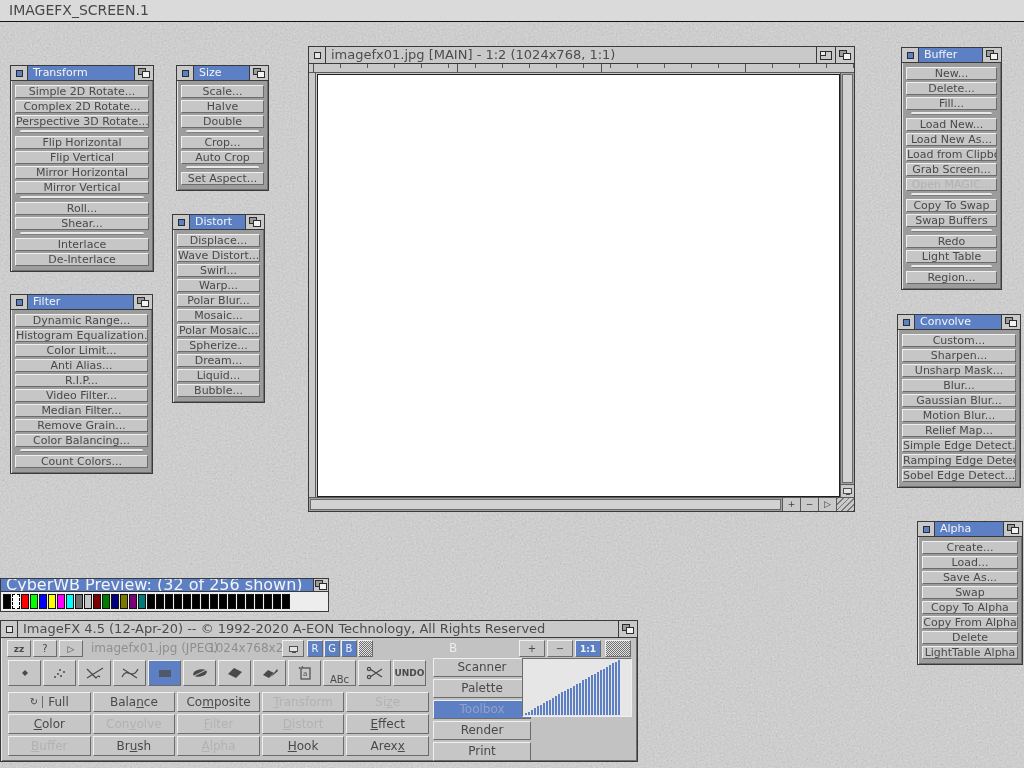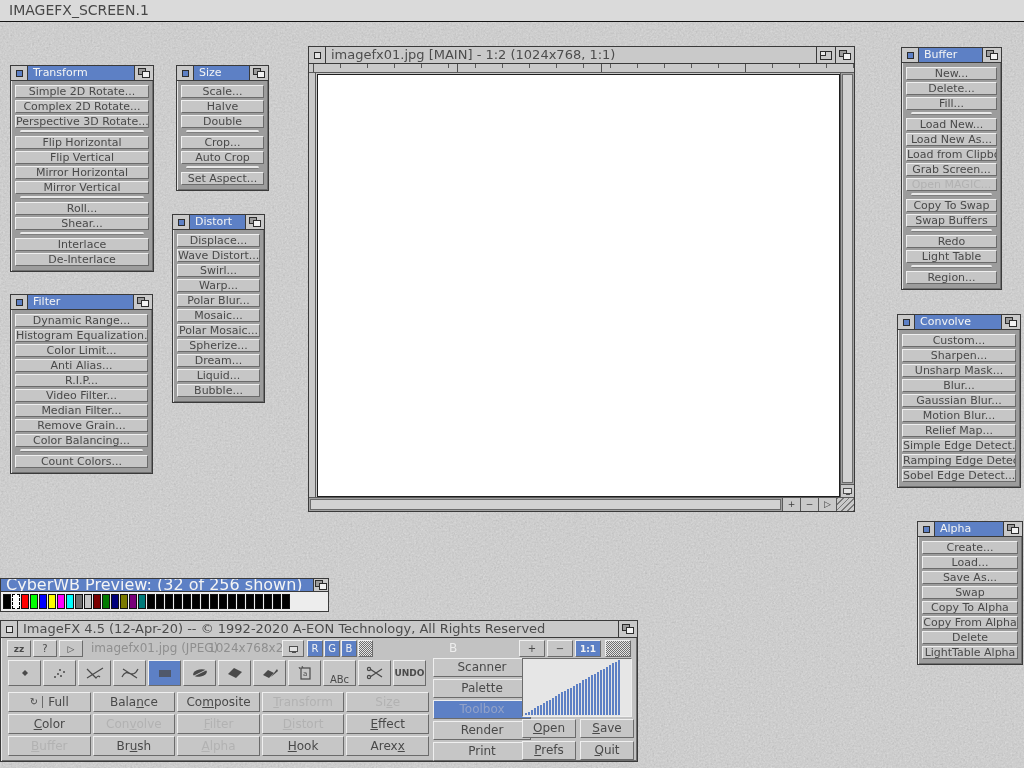--- a/index.html
+++ b/index.html
@@ -601,20 +601,14 @@
         <div class="hbar" style="height: 78%; background: rgb(93, 128, 197);"></div>
         <div class="hbar" style="height: 81%; background: rgb(93, 128, 197);"></div>
         <div class="hbar" style="height: 84%; background: rgb(93, 128, 197);"></div>
         <div class="hbar" style="height: 88%; background: rgb(93, 128, 197);"></div>
         <div class="hbar" style="height: 91%; background: rgb(93, 128, 197);"></div>
         <div class="hbar" style="height: 94%; background: rgb(93, 128, 197);"></div>
         <div class="hbar" style="height: 97%; background: rgb(93, 128, 197);"></div>
         <div class="hbar" style="height: 100%; background: rgb(93, 128, 197);"></div>
       </div>
 
-    <div class="actions">
-        <div class="abtn"><span><u>O</u>pen</span></div>
-        <div class="abtn"><span><u>S</u>ave</span></div>
-        <div class="abtn"><span><u>P</u>refs</span></div>
-        <div class="abtn"><span><u>Q</u>uit</span></div>
-      </div>
   </div>
 </div>
 
 </body></html>

